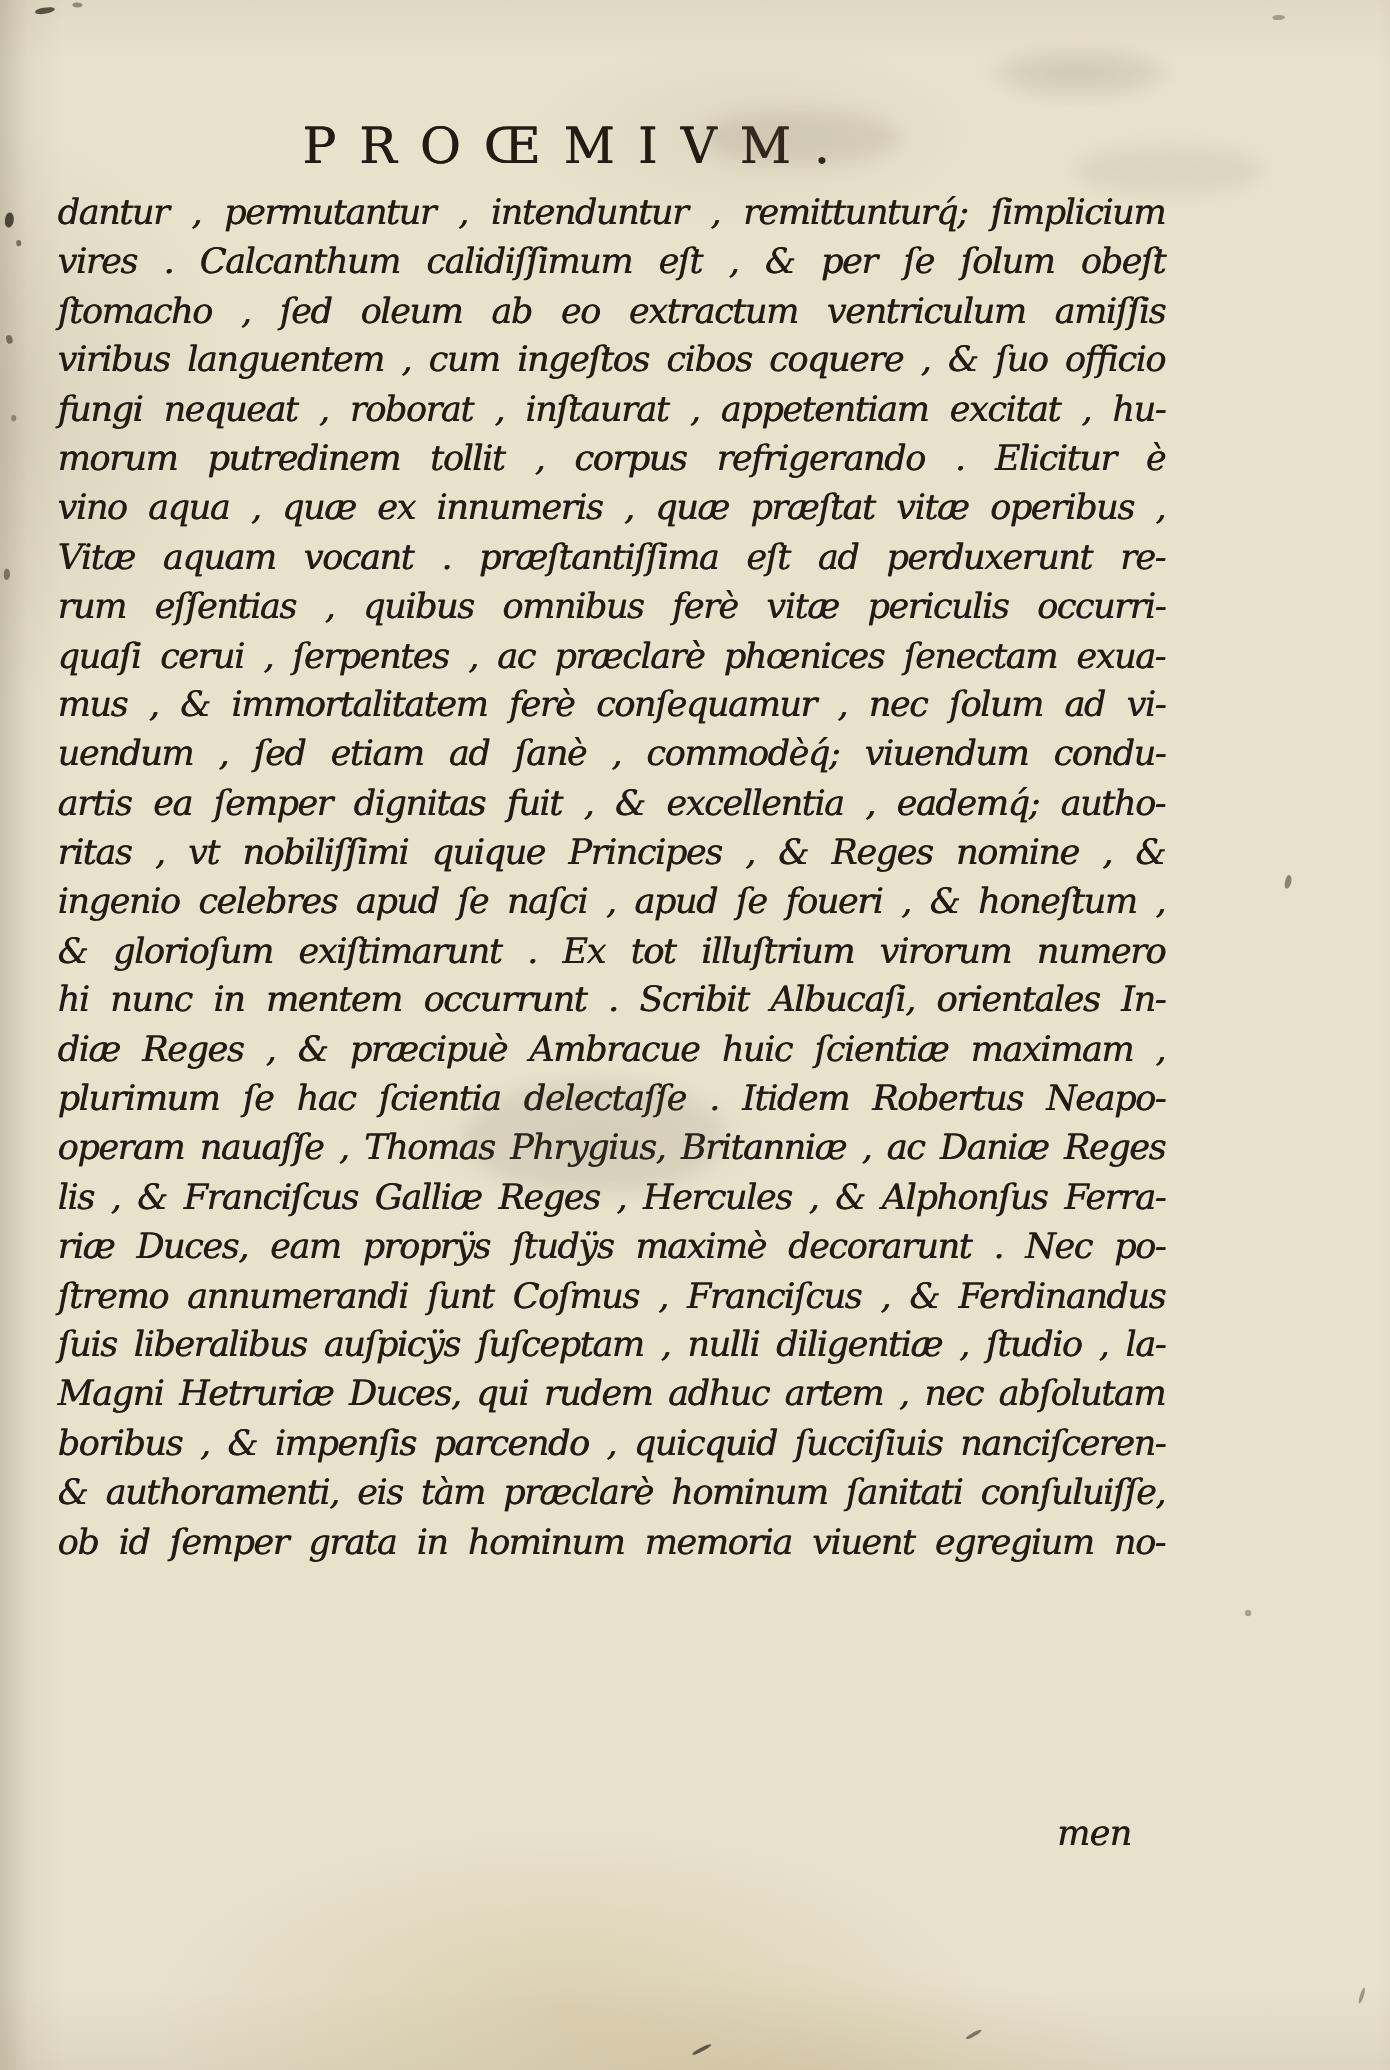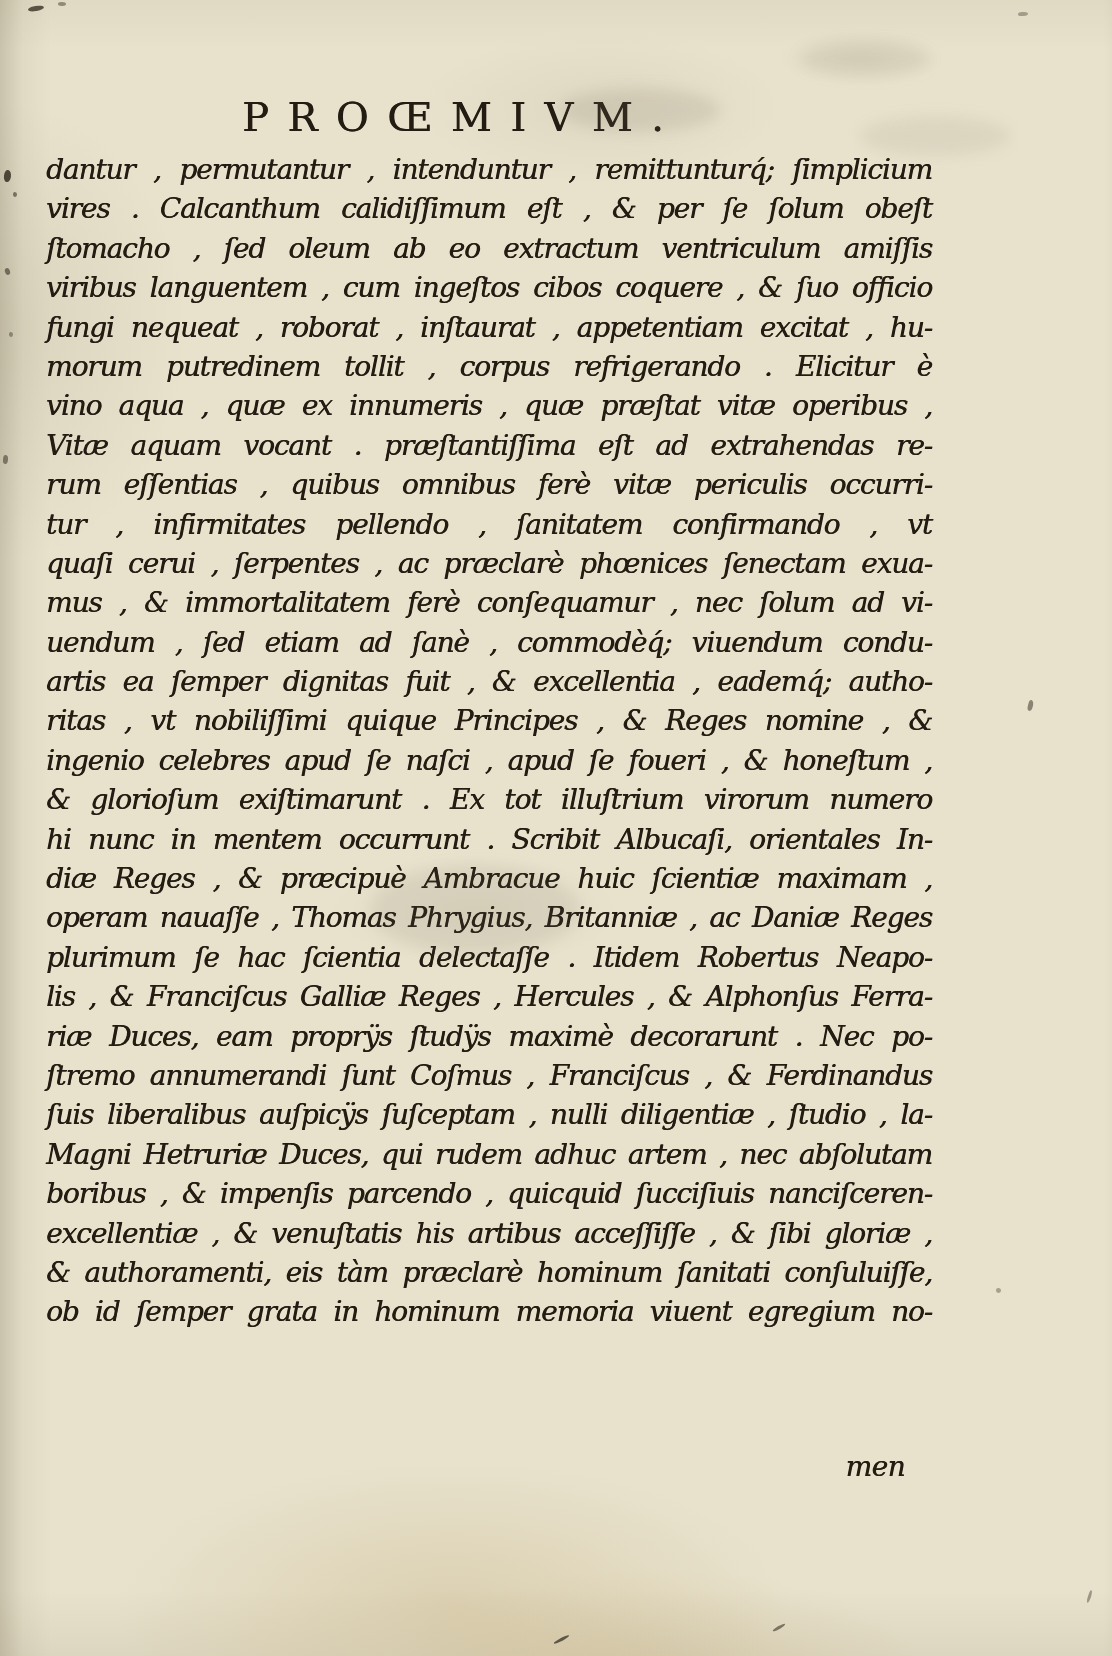--- a/index.html
+++ b/index.html
@@ -85,41 +85,39 @@
   <h1 class="heading">PROŒMIVM.</h1>
 
   <div class="textblock">
       <div class="line">dantur , permutantur , intenduntur , remittunturq́; ſimplicium</div>
       <div class="line">vires . Calcanthum calidiſſimum eſt , &amp; per ſe ſolum obeſt</div>
       <div class="line">ſtomacho , ſed oleum ab eo extractum ventriculum amiſſis</div>
       <div class="line">viribus languentem , cum ingeſtos cibos coquere , &amp; ſuo officio</div>
       <div class="line">fungi nequeat , roborat , inſtaurat , appetentiam excitat , hu-</div>
       <div class="line">morum putredinem tollit , corpus refrigerando . Elicitur è</div>
       <div class="line">vino aqua , quæ ex innumeris , quæ præſtat vitæ operibus ,</div>
-      <div class="line">Vitæ aquam vocant . præſtantiſſima eſt ad extrahendas re-</div>
+      <div class="line">Vitæ aquam vocant . præſtantiſſima eſt ad perduxerunt re-</div>
       <div class="line">rum eſſentias , quibus omnibus ferè vitæ periculis occurri-</div>
-      <div class="line">tur , infirmitates pellendo , ſanitatem confirmando , vt</div>
       <div class="line">quaſi cerui , ſerpentes , ac præclarè phœnices ſenectam exua-</div>
       <div class="line">mus , &amp; immortalitatem ferè conſequamur , nec ſolum ad vi-</div>
       <div class="line">uendum , ſed etiam ad ſanè , commodèq́; viuendum condu-</div>
       <div class="line">artis ea ſemper dignitas fuit , &amp; excellentia , eademq́; autho-</div>
       <div class="line">ritas , vt nobiliſſimi quique Principes , &amp; Reges nomine , &amp;</div>
       <div class="line">ingenio celebres apud ſe naſci , apud ſe foueri , &amp; honeſtum ,</div>
       <div class="line">&amp; glorioſum exiſtimarunt . Ex tot illuſtrium virorum numero</div>
       <div class="line">hi nunc in mentem occurrunt . Scribit Albucaſi, orientales In-</div>
       <div class="line">diæ Reges , &amp; præcipuè Ambracue huic ſcientiæ maximam ,</div>
+      <div class="line">plurimum ſe hac ſcientia delectaſſe . Itidem Robertus Neapo-</div>
       <div class="line">operam nauaſſe , Thomas Phrygius, Britanniæ , ac Daniæ Reges</div>
-      <div class="line">plurimum ſe hac ſcientia delectaſſe . Itidem Robertus Neapo-</div>
       <div class="line">lis , &amp; Franciſcus Galliæ Reges , Hercules , &amp; Alphonſus Ferra-</div>
       <div class="line">riæ Duces, eam proprÿs ſtudÿs maximè decorarunt . Nec po-</div>
       <div class="line">ſtremo annumerandi ſunt Coſmus , Franciſcus , &amp; Ferdinandus</div>
       <div class="line">ſuis liberalibus auſpicÿs ſuſceptam , nulli diligentiæ , ſtudio , la-</div>
       <div class="line">Magni Hetruriæ Duces, qui rudem adhuc artem , nec abſolutam</div>
       <div class="line">boribus , &amp; impenſis parcendo , quicquid ſucciſiuis nanciſceren-</div>
-      <div class="line">excellentiæ , &amp; venuſtatis his artibus acceſſiſſe , &amp; ſibi gloriæ ,</div>
       <div class="line">&amp; authoramenti, eis tàm præclarè hominum ſanitati conſuluiſſe,</div>
       <div class="line">ob id ſemper grata in hominum memoria viuent egregium no-</div>
     </div>
 
   <div class="catchword">men</div>
 
   <div class="ghost" style="left:560px; top:88px;  width:160px; height:44px;"></div>
   <div class="ghost" style="left:800px; top:42px;  width:130px; height:34px; background:rgba(128,120,98,0.12);"></div>
   <div class="ghost" style="left:860px; top:116px; width:150px; height:40px; background:rgba(128,120,98,0.11);"></div>
   <div class="ghost" style="left:370px; top:865px; width:210px; height:90px; background:rgba(118,112,94,0.11);"></div>

